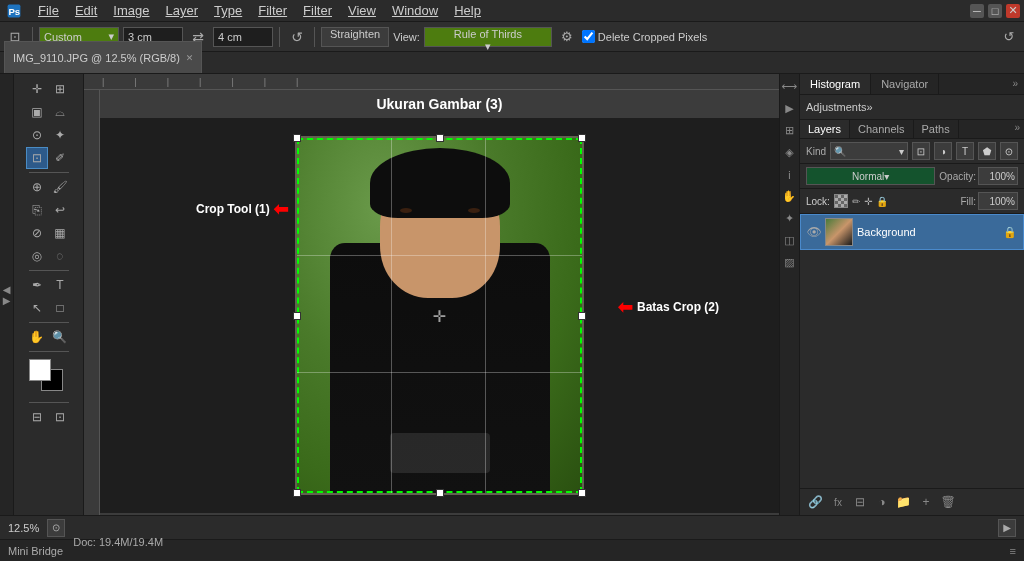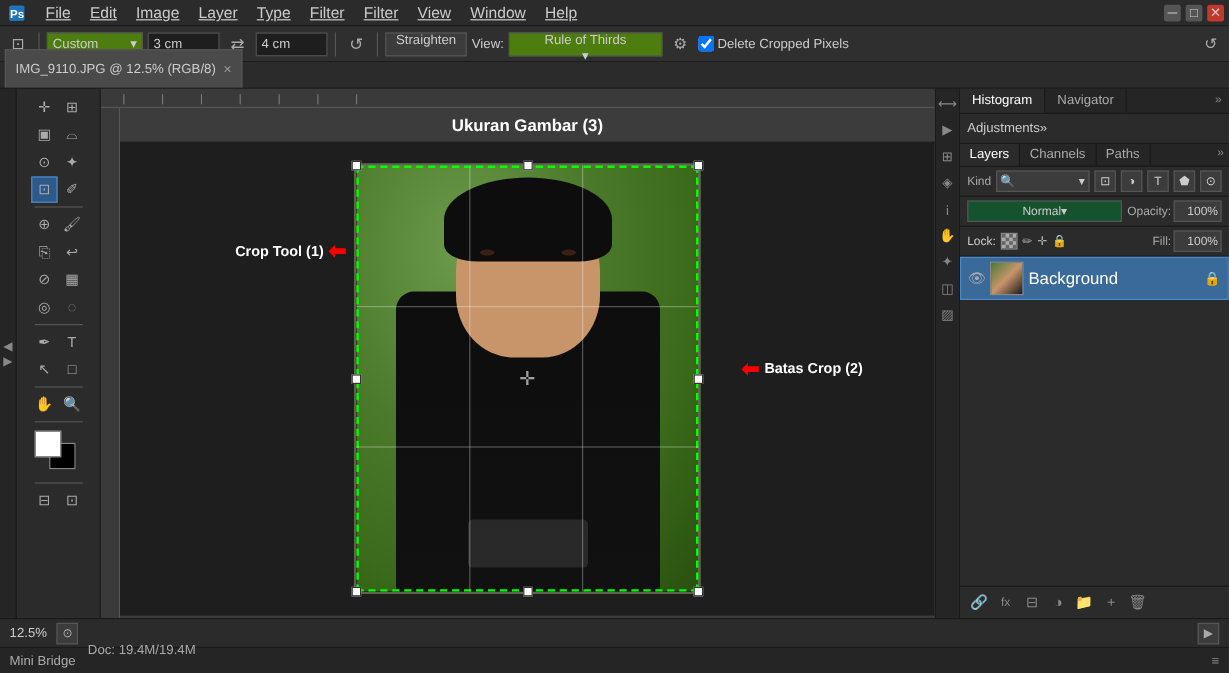--- a/index.html
+++ b/index.html
@@ -61,21 +61,21 @@
     .opacity-control { display: flex; align-items: center; gap: 2px; font-size: 10px; }
     .opacity-input { background: #3c3c3c; border: 1px solid #555; color: #ccc; font-size: 10px; height: 18px; width: 40px; text-align: right; padding: 0 2px; }
 
     .lock-row { padding: 3px 6px; display: flex; align-items: center; gap: 4px; border-bottom: 1px solid #1a1a1a; font-size: 10px; }
     .fill-control { display: flex; align-items: center; gap: 2px; margin-left: auto; }
     .fill-input { background: #3c3c3c; border: 1px solid #555; color: #ccc; font-size: 10px; height: 18px; width: 40px; text-align: right; padding: 0 2px; }
 
     .layer-item { display: flex; align-items: center; gap: 4px; padding: 3px 6px; background: #3a6a9a; border: 1px solid #4a8acc; cursor: pointer; }
     .layer-visibility { width: 14px; height: 14px; display: flex; align-items: center; justify-content: center; cursor: pointer; font-size: 12px; color: #aaa; }
     .layer-thumb { width: 28px; height: 28px; background: #555; border: 1px solid #888; overflow: hidden; }
-    .layer-name { font-size: 14px; color: #fff; flex: 1; }
+    .layer-name { font-size: 11px; color: #fff; flex: 1; }
     .layer-lock { font-size: 11px; color: #aaa; }
 
     .panel-bottom-icons { display: flex; align-items: center; padding: 3px 6px; gap: 2px; border-top: 1px solid #1a1a1a; margin-top: auto; }
     .panel-bottom-btn { width: 20px; height: 20px; display: flex; align-items: center; justify-content: center; cursor: pointer; color: #888; font-size: 12px; border: 1px solid transparent; }
 
     
     .right-icons { width: 20px; background: #252525; display: flex; flex-direction: column; align-items: center; padding: 4px 0; gap: 6px; border-left: 1px solid #1a1a1a; }
     .r-icon { width: 16px; height: 16px; display: flex; align-items: center; justify-content: center; color: #888; font-size: 11px; cursor: pointer; }
 
     

